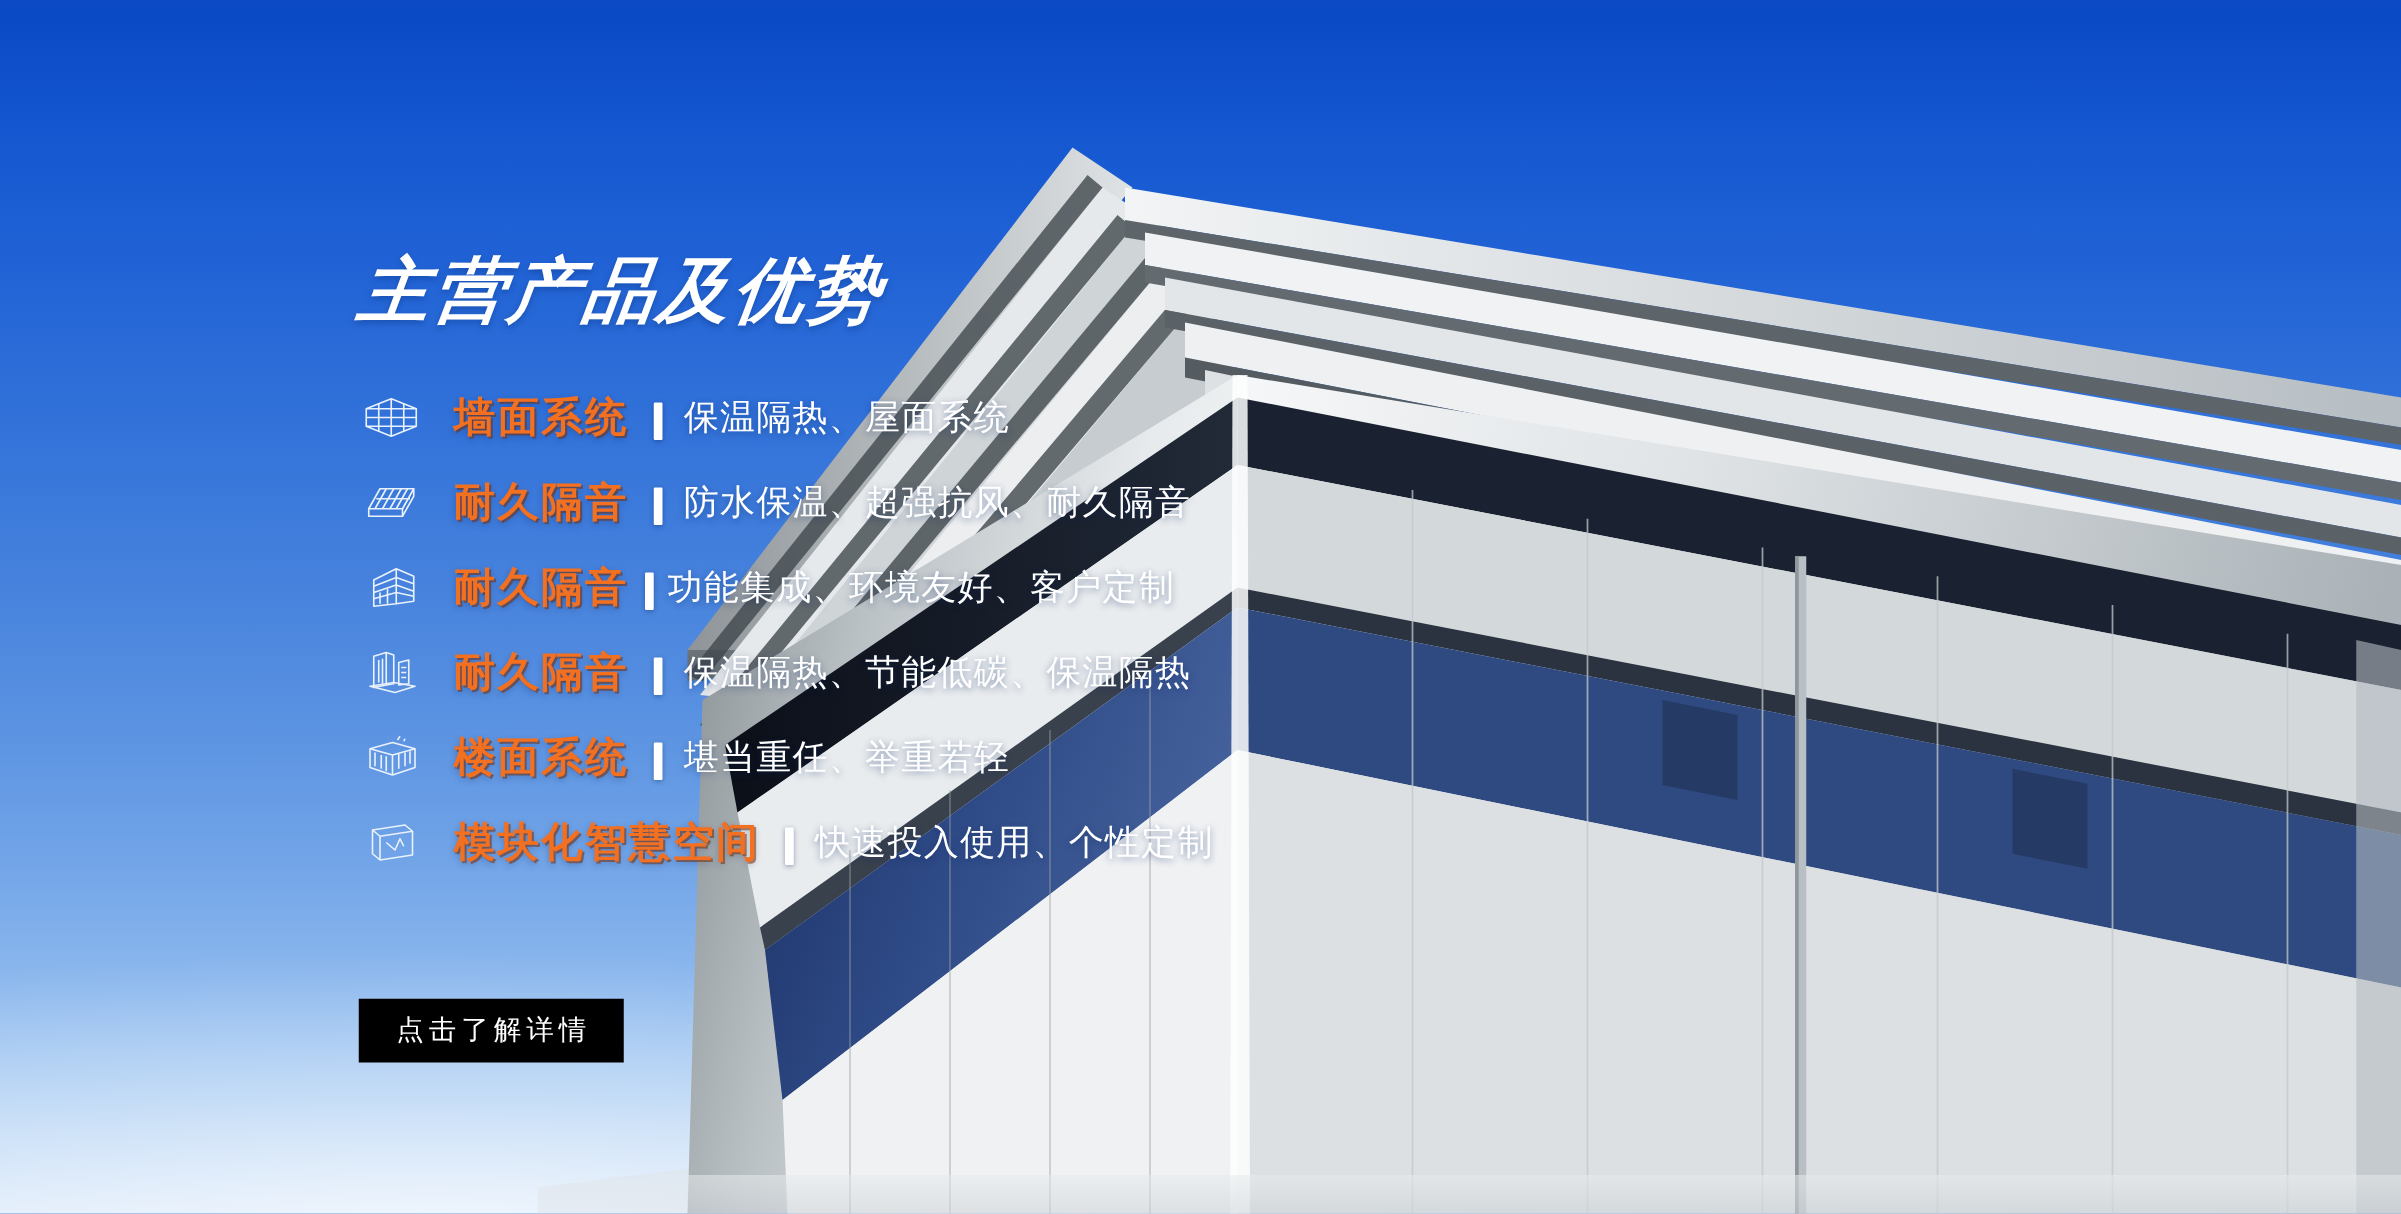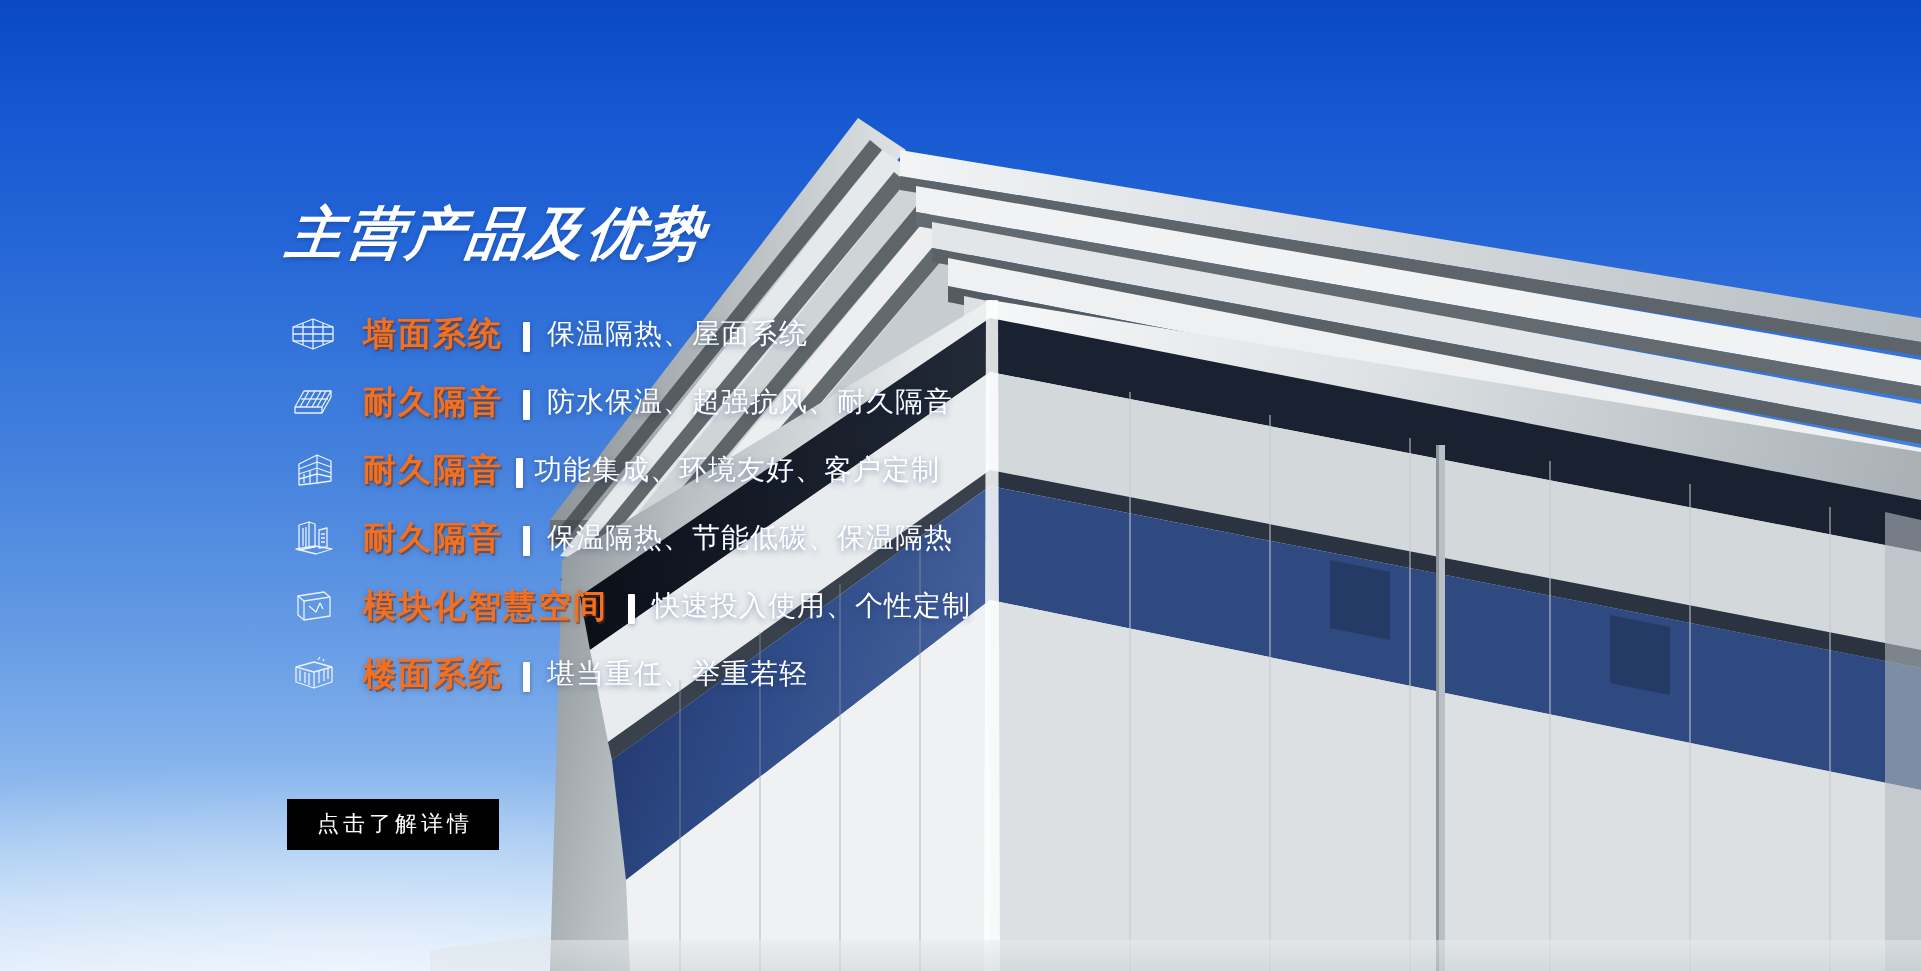--- a/index.html
+++ b/index.html
@@ -303,45 +303,45 @@
           </svg>
         </span>
         <span class="feat-label">耐久隔音</span>
         <span class="feat-sep"></span>
         <span class="feat-desc">保温隔热、节能低碳、保温隔热</span>
       </div>
 
       <div class="feature-row">
         <span class="feat-icon">
           <svg width="46" height="40" viewBox="0 0 46 40" fill="none" stroke="#e9f1fb" stroke-width="1.3" stroke-linejoin="round">
-            <path d="M8 10 L34 6 L40 11 L40 30 L14 34 L8 29 Z"></path>
-            <path d="M8 10 L14 15 L40 11"></path>
-            <path d="M14 15 L14 34"></path>
-            <path d="M19 20 L26 26 L30 17 L33 23"></path>
-          </svg>
-        </span>
-        <span class="feat-label">模块化智慧空间</span>
-        <span class="feat-sep"></span>
-        <span class="feat-desc">快速投入使用、个性定制</span>
-      </div>
-
-      <div class="feature-row">
-        <span class="feat-icon">
-          <svg width="46" height="40" viewBox="0 0 46 40" fill="none" stroke="#e9f1fb" stroke-width="1.3" stroke-linejoin="round">
             <path d="M6 13 L24 8 L42 13 L42 28 L24 34 L6 28 Z"></path>
             <path d="M6 13 L24 18 L42 13 M24 18 L24 34"></path>
             <path d="M10 16 L10 27 M15 18 L15 29 M19 19 L19 31"></path>
             <path d="M29 17 L29 29 M34 16 L34 27 M38 15 L38 25"></path>
             <path d="M28 6 L30 3 M33 7 L34 5"></path>
           </svg>
         </span>
         <span class="feat-label">楼面系统</span>
         <span class="feat-sep"></span>
         <span class="feat-desc">堪当重任、举重若轻</span>
       </div>
 
+      <div class="feature-row">
+        <span class="feat-icon">
+          <svg width="46" height="40" viewBox="0 0 46 40" fill="none" stroke="#e9f1fb" stroke-width="1.3" stroke-linejoin="round">
+            <path d="M8 10 L34 6 L40 11 L40 30 L14 34 L8 29 Z"></path>
+            <path d="M8 10 L14 15 L40 11"></path>
+            <path d="M14 15 L14 34"></path>
+            <path d="M19 20 L26 26 L30 17 L33 23"></path>
+          </svg>
+        </span>
+        <span class="feat-label">模块化智慧空间</span>
+        <span class="feat-sep"></span>
+        <span class="feat-desc">快速投入使用、个性定制</span>
+      </div>
+
 
     </div>
 
     <button class="cta-button">点击了解详情</button>
 
   </div>
 </div>
 
 </body></html>

